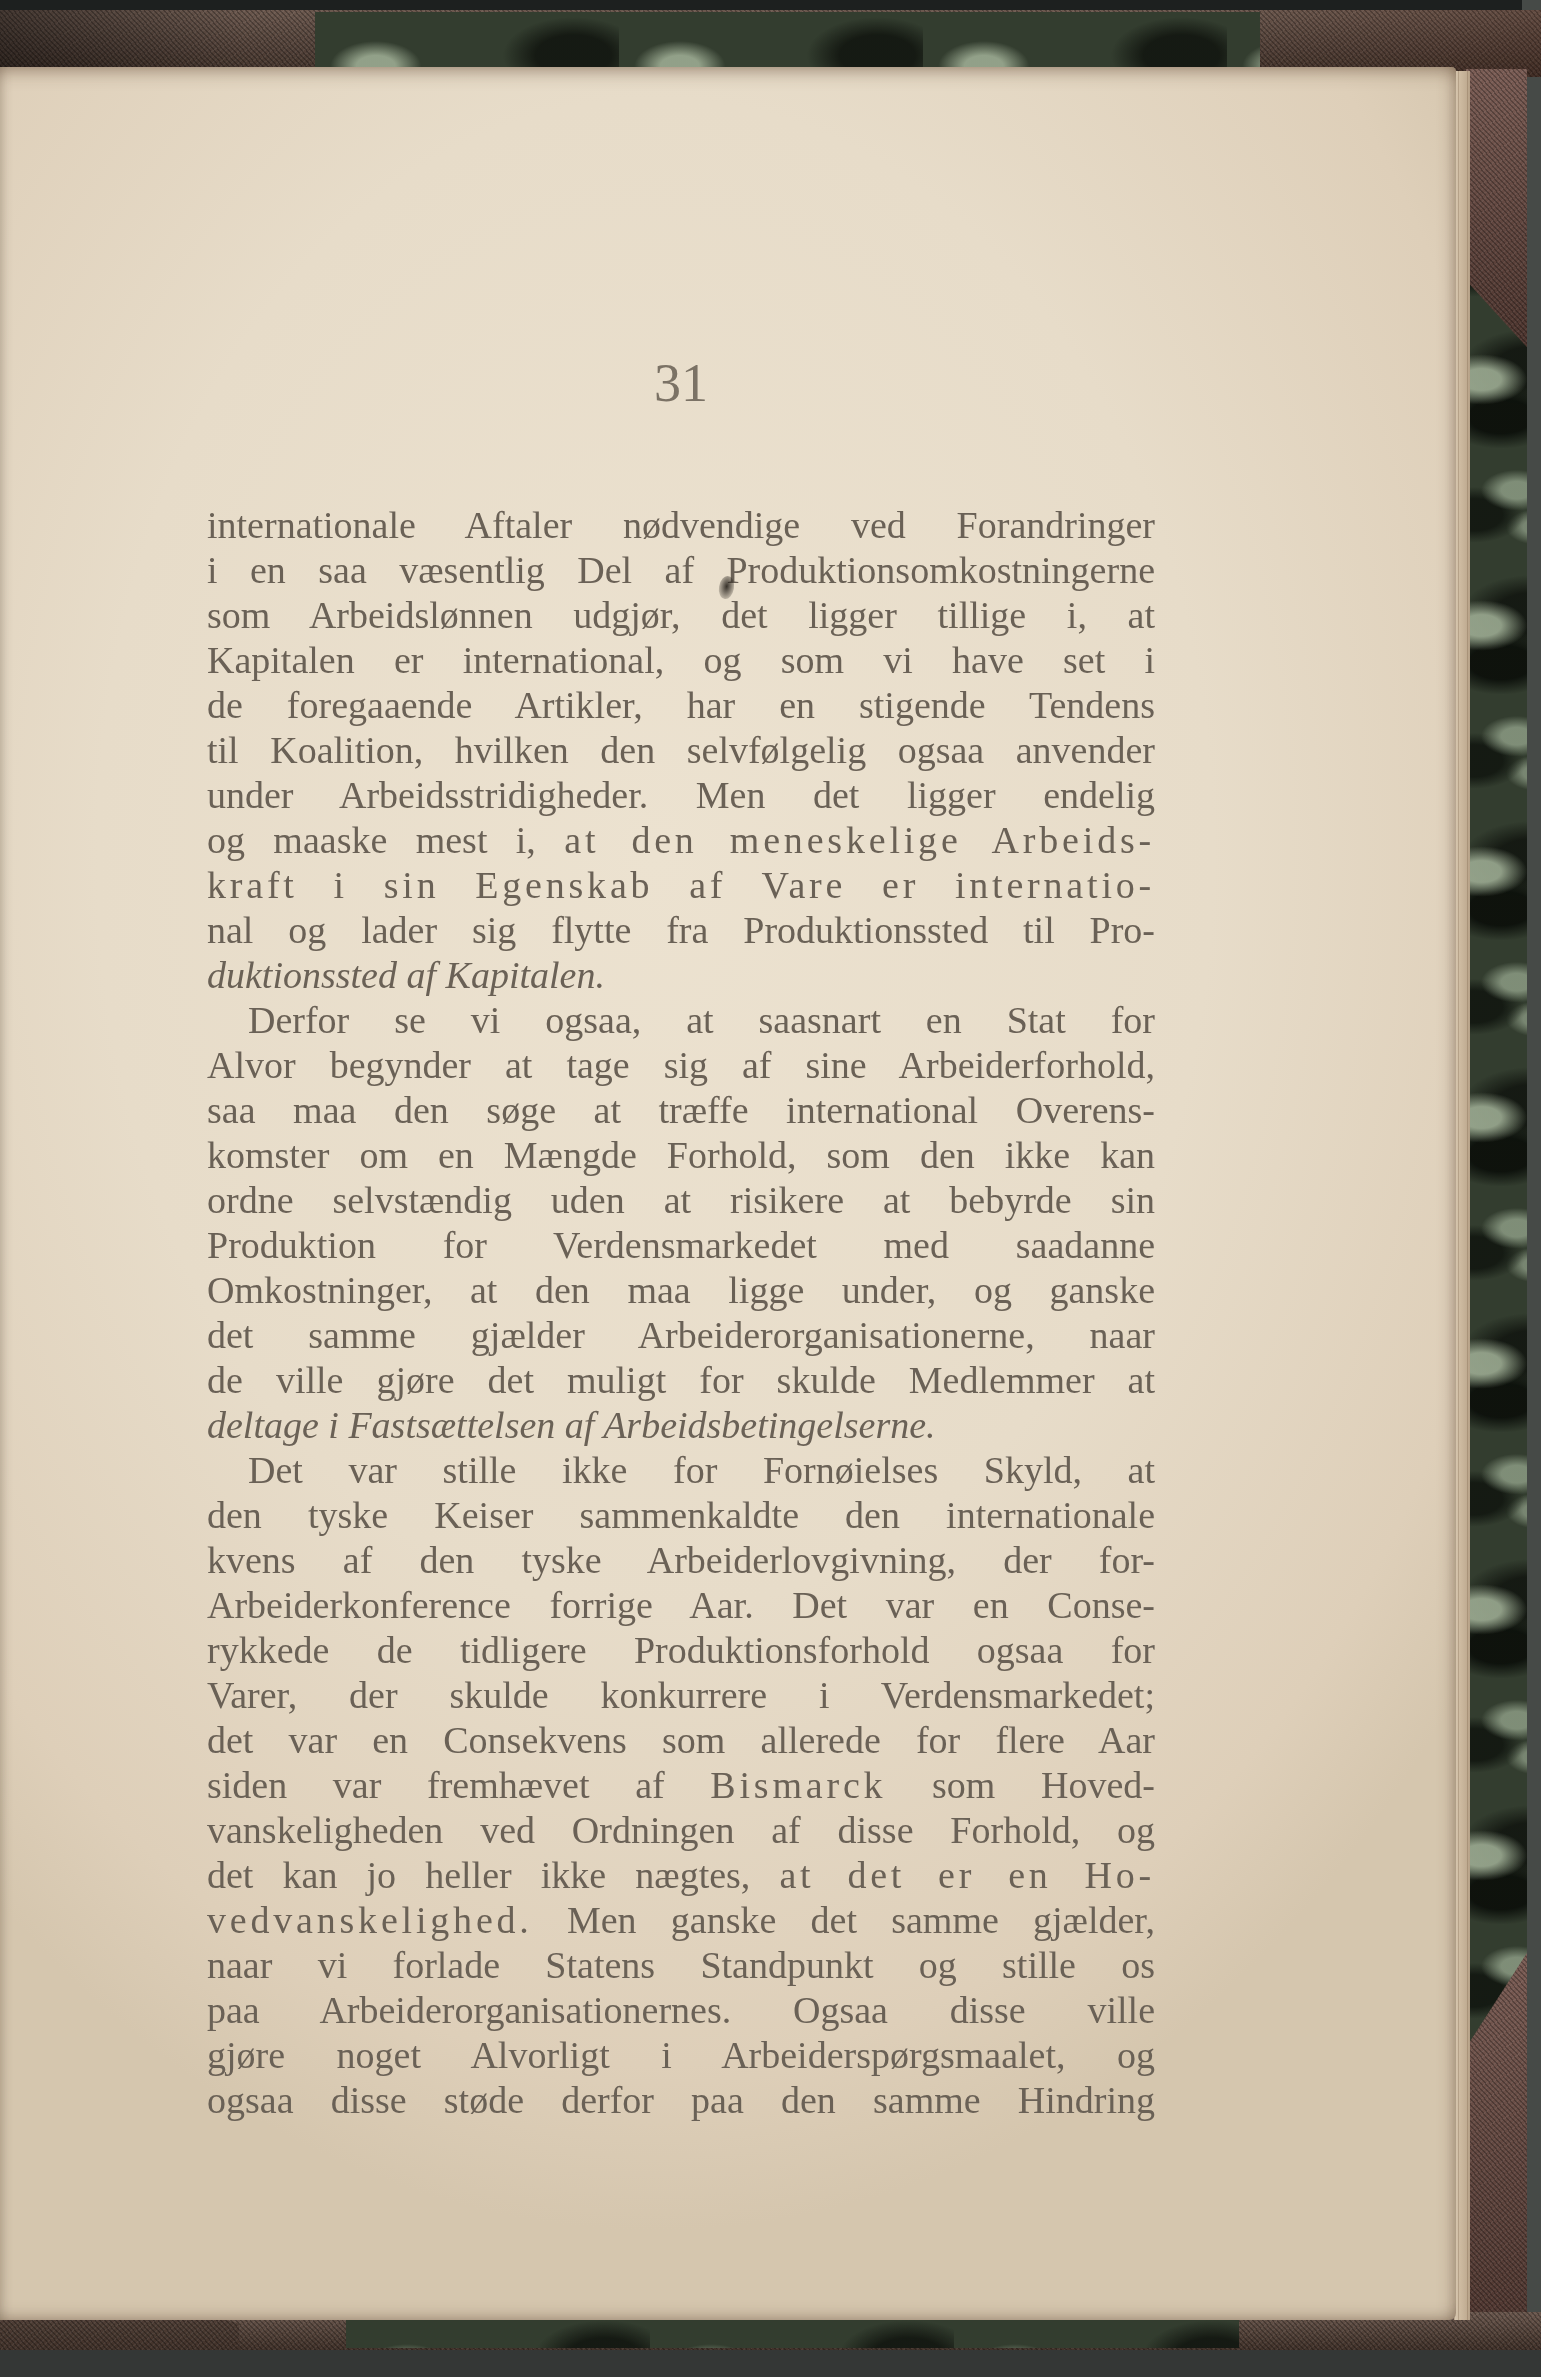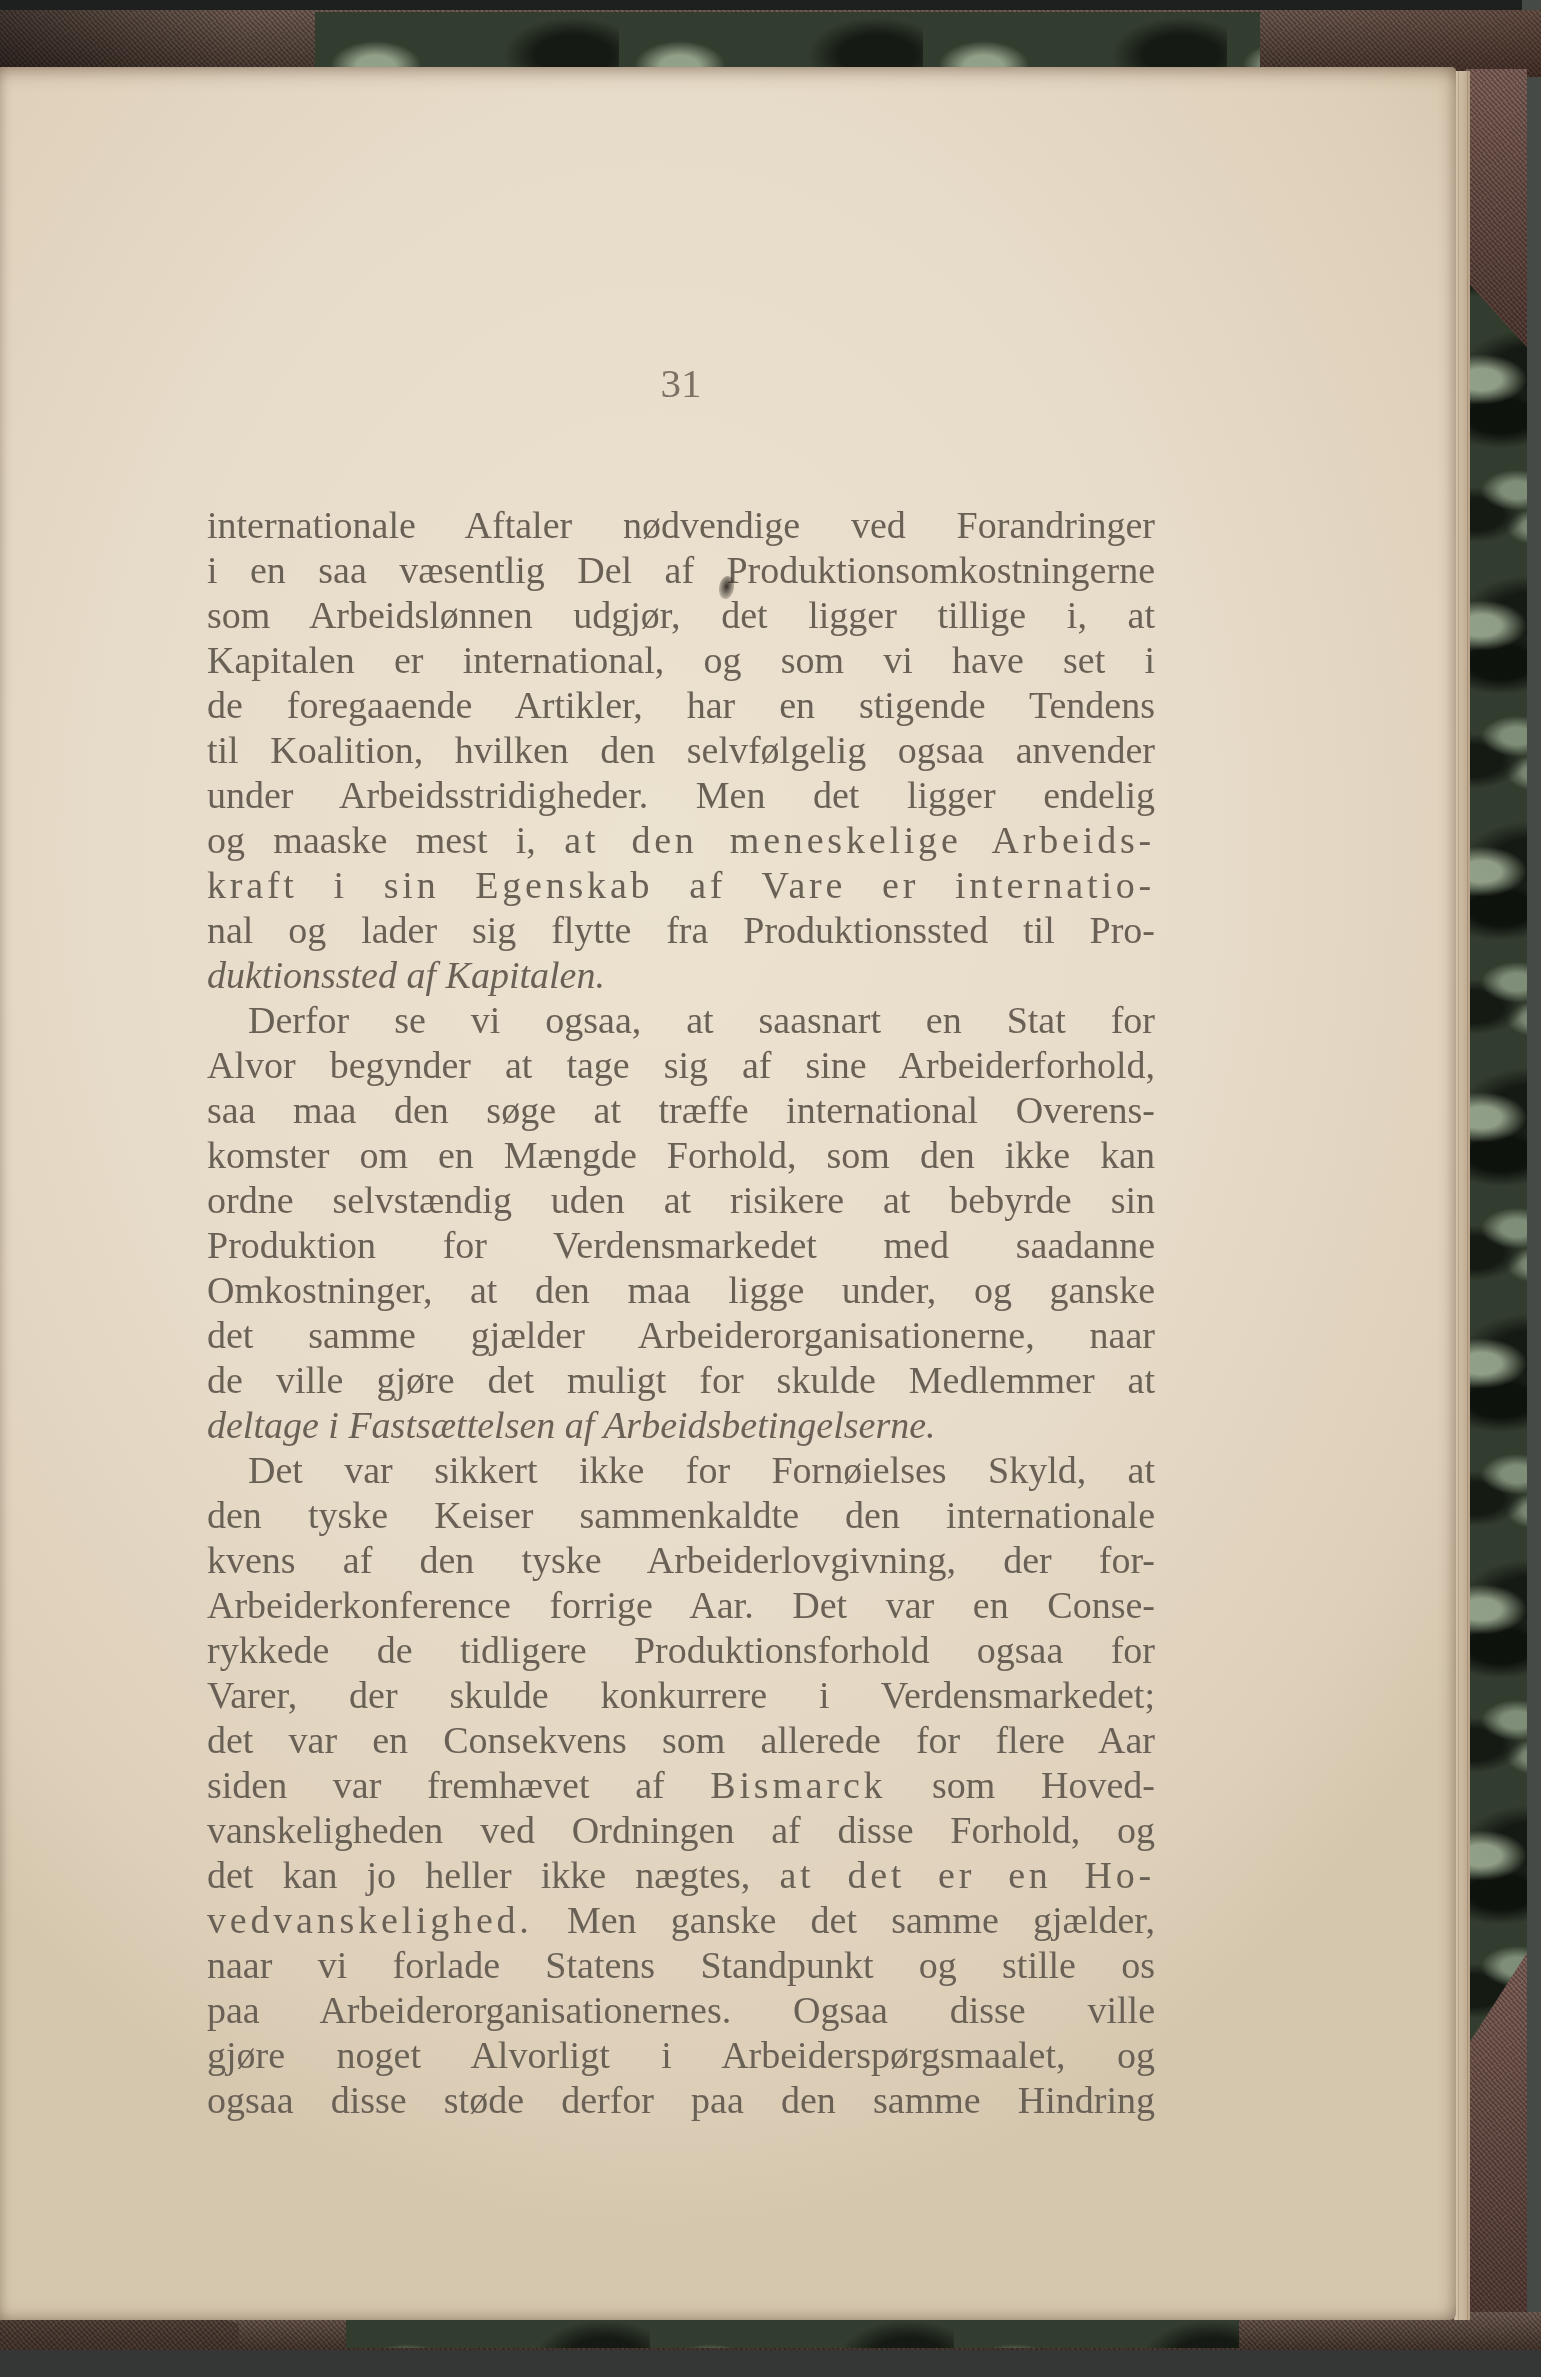--- a/index.html
+++ b/index.html
@@ -69,21 +69,21 @@
     border-radius:0 4.3px 7.2px 0;
     box-shadow:
       inset 0 14.5px 17.4px -10px rgba(90,64,45,0.45),
       inset -11.6px 0 14.5px -8.7px rgba(90,64,45,0.38),
       inset 8.7px 0 11.6px -7.2px rgba(60,45,30,0.22),
       inset 0 -13px 14.5px -10px rgba(90,64,45,0.35);
   }
 
   .page-number {
     position:absolute; left:207px; top:295px; width:948px;
-    text-align:center; font-size:41px; line-height:43px; color:#7b7265;
+    text-align:center; font-size:54px; line-height:43px; color:#7b7265;
   }
 
   .text-block {
     position:absolute; left:207px; top:402px; width:948px;
     font-size:38px; line-height:45px; color:#6a6156;margin-top:34px;
   }
   .line { text-align:justify; text-align-last:justify; }
   .line.end { text-align-last:left;font-style:italic; }
   .line.indent { text-indent:41px; }
   .sp { letter-spacing:0.10em; }
@@ -135,21 +135,21 @@
         <div class="line indent"><span>Derfor se vi ogsaa, at saasnart en Stat for</span></div>
         <div class="line"><span>Alvor begynder at tage sig af sine Arbeiderforhold,</span></div>
         <div class="line"><span>saa maa den søge at træffe international Overens-</span></div>
         <div class="line"><span>komster om en Mængde Forhold, som den ikke kan</span></div>
         <div class="line"><span>ordne selvstændig uden at risikere at bebyrde sin</span></div>
         <div class="line"><span>Produktion for Verdensmarkedet med saadanne</span></div>
         <div class="line"><span>Omkostninger, at den maa ligge under, og ganske</span></div>
         <div class="line"><span>det samme gjælder Arbeiderorganisationerne, naar</span></div>
         <div class="line"><span>de ville gjøre det muligt for skulde Medlemmer at</span></div>
         <div class="line end"><span>deltage i Fastsættelsen af Arbeidsbetingelserne.</span></div>
-        <div class="line indent"><span>Det var sikkert ikke for Fornøielses Skyld, at</span></div>
+        <div class="line indent"><span>Det var stille ikke for Fornøielses Skyld, at</span></div>
         <div class="line"><span>den tyske Keiser sammenkaldte den internationale</span></div>
         <div class="line"><span>kvens af den tyske Arbeiderlovgivning, der for-</span></div>
         <div class="line"><span>Arbeiderkonference forrige Aar. Det var en Conse-</span></div>
         <div class="line"><span>rykkede de tidligere Produktionsforhold ogsaa for</span></div>
         <div class="line"><span>Varer, der skulde konkurrere i Verdensmarkedet;</span></div>
         <div class="line"><span>det var en Consekvens som allerede for flere Aar</span></div>
         <div class="line"><span>siden var fremhævet af </span><span class="sp">Bismarck</span><span> som Hoved-</span></div>
         <div class="line"><span>vanskeligheden ved Ordningen af disse Forhold, og</span></div>
         <div class="line"><span>det kan jo heller ikke nægtes, </span><span class="sp">at det er en Ho-</span></div>
         <div class="line"><span class="sp">vedvanskelighed.</span><span> Men ganske det samme gjælder,</span></div>

